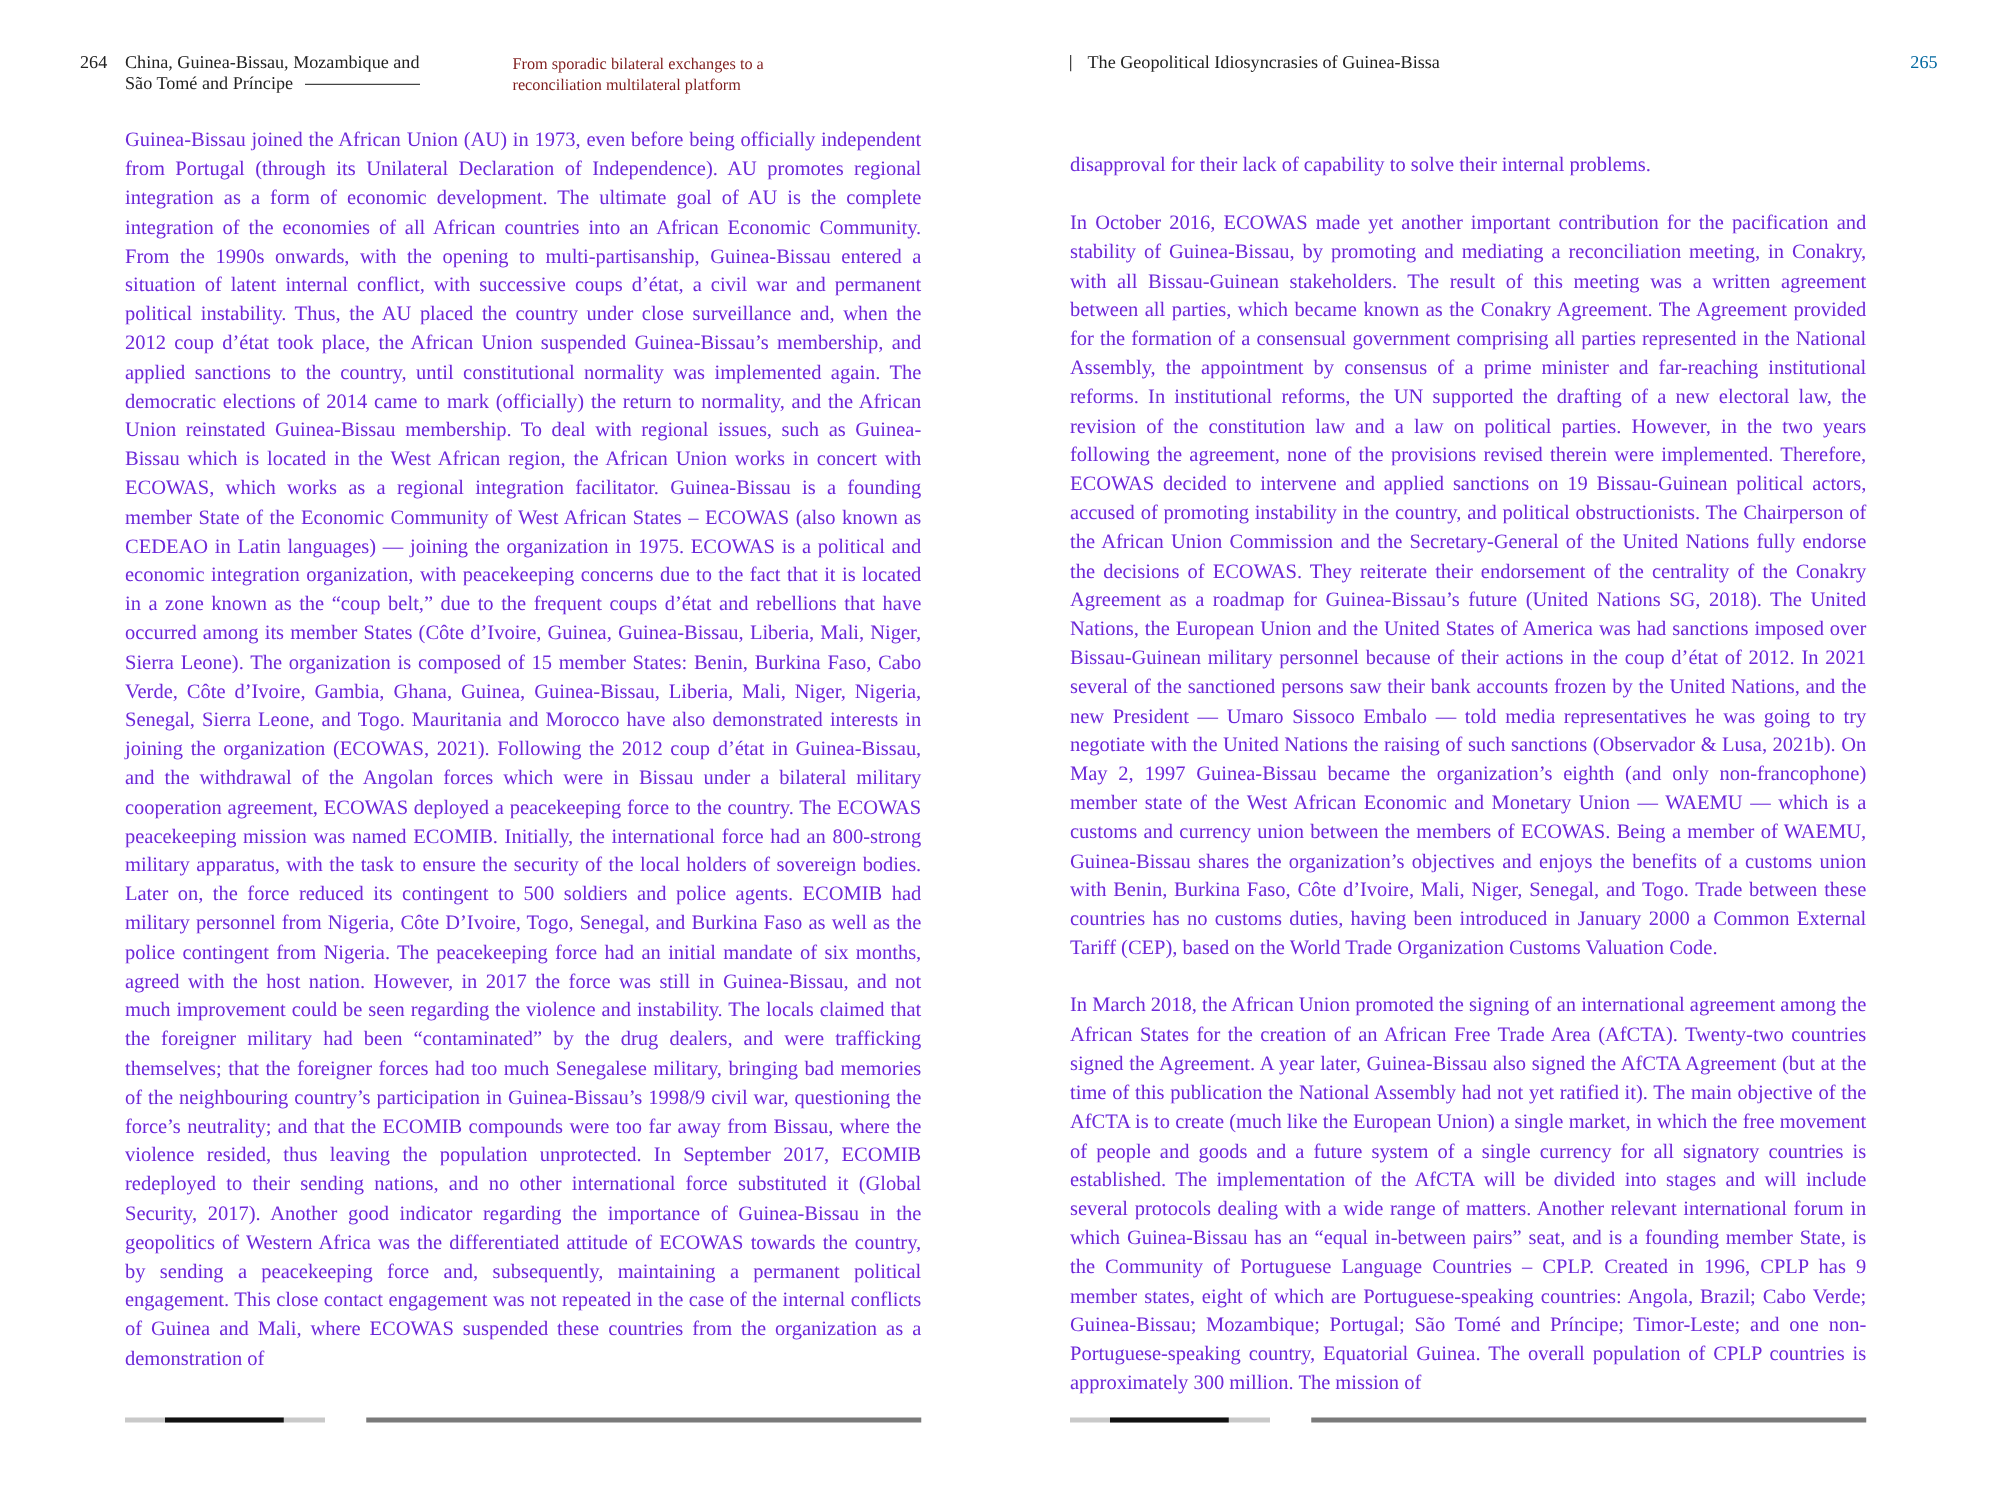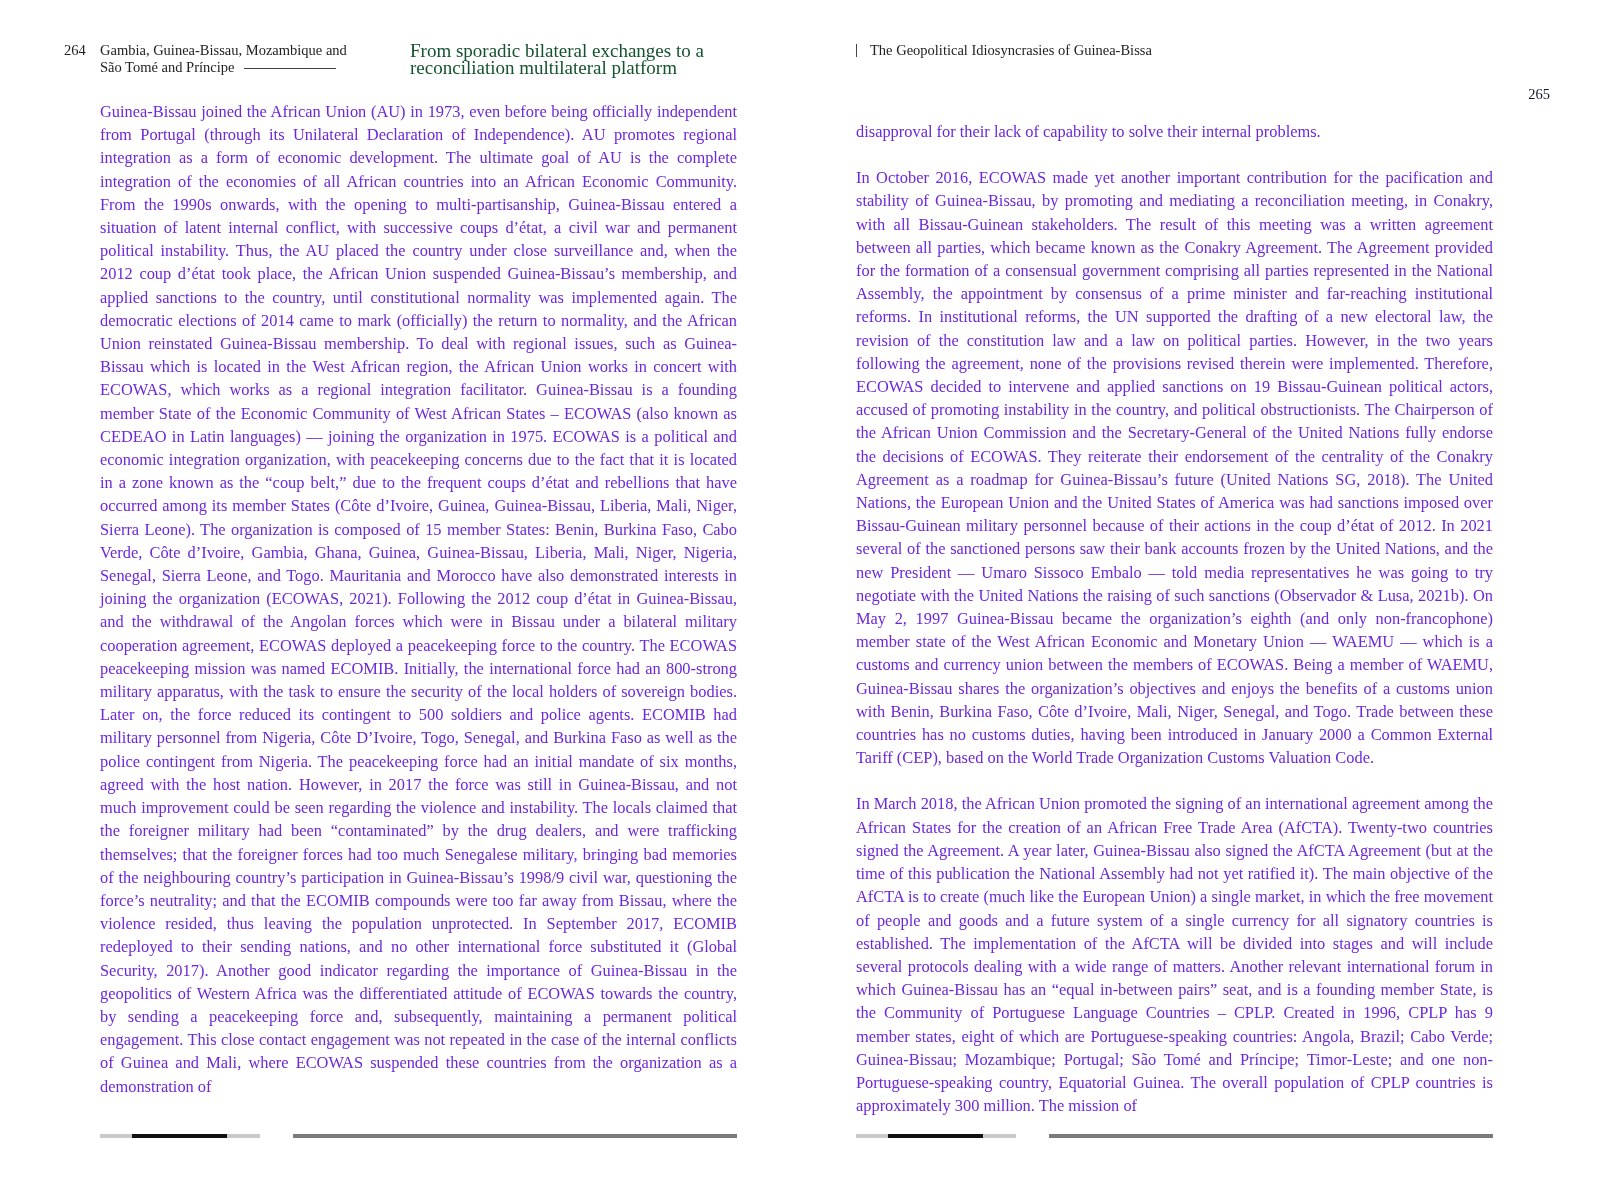--- a/index.html
+++ b/index.html
@@ -6,25 +6,25 @@
   body {
     width: 1600px; height: 1200px; background: #ffffff; position: relative; overflow: hidden;
     font-family: "Liberation Serif", "DejaVu Serif", serif; color: #2a2a2a;
   }
   .page { position: absolute; top: 0; height: 1200px; }
   .page.left { left: 0; width: 800px; }
   .page.right { left: 800px; width: 800px; }
   .left .pagenum { position: absolute; left: 64px; top: 42px; font-size: 14.5px; color: #222; }
   .left .chapter { position: absolute; left: 100px; top: 42px; width: 260px; font-size: 14.5px; line-height: 17px; color:#222; }
   .left .chapter-rule { display: inline-block; width: 92px; height: 1px; background: #444; vertical-align: middle; margin-left: 10px; }
-  .left .section { position: absolute; left: 410px; top: 42px; width: 300px; font-size: 19px; line-height: 17px; color:#14532d; }
+  .left .section { position: absolute; left: 410px; top: 42px; width: 300px; font-size: 13px; line-height: 17px; color:#7f1d1d; }
 
   .right .bar-mark { position: absolute; left: 56px; top: 44px; width: 1px; height: 13px; background: #444; }
   .right .running-title { position: absolute; left: 70px; top: 42px; font-size: 14.5px; color:#222;text-align:center; }
-  .right .pagenum { position: absolute; right: 50px; top: 42px; font-size: 14.5px; color: #0f172a; margin-top: 44px; }
+  .right .pagenum { position: absolute; right: 50px; top: 42px; font-size: 14.5px; color: #0369a1; }
 
   .body-text {
     position: absolute; top: 100px; font-size: 16.4px; line-height: 23.2px; text-align: justify; color: #6d28d9;
   }
   .left .body-text { left: 100px; width: 637px; }
   .right .body-text { left: 56px; width: 637px; margin-top: 20px; }
   .body-text p { margin: 0; }
   .body-text p + p { margin-top: 23px; }
 
   .footer-bars { position: absolute; top: 1134px; height: 4px; }
@@ -33,21 +33,21 @@
   .fb-light { position: absolute; left: 0; top: 0; height: 4px; width: 160px; background: #c9c9c9; }
   .fb-dark { position: absolute; left: 32px; top: 0; height: 4px; width: 95px; background: #111; }
   .fb-long { position: absolute; left: 193px; top: 0; height: 4px; right: 0; background: #7a7a7a; }
 </style>
 </head>
 <body>
 
 <div class="page left">
   <div class="pagenum">264</div>
   <div class="chapter">
-    <div>Gambia, Guinea-Bissau, Mozambique and</div>
+    <div>China, Guinea-Bissau, Mozambique and</div>
     <div><span>São Tomé and Príncipe</span><span class="chapter-rule"></span></div>
   </div>
   <div class="section">
     <div>From sporadic bilateral exchanges to a</div>
     <div>reconciliation multilateral platform</div>
   </div>
   <div class="body-text">
     <p>Guinea-Bissau joined the African Union (AU) in 1973, even before being officially independent from Portugal (through its Unilateral Declaration of Independence). AU promotes regional integration as a form of economic development. The ultimate goal of AU is the complete integration of the economies of all African countries into an African Economic Community. From the 1990s onwards, with the opening to multi-partisanship, Guinea-Bissau entered a situation of latent internal conflict, with successive coups d’état, a civil war and permanent political instability. Thus, the AU placed the country under close surveillance and, when the 2012 coup d’état took place, the African Union suspended Guinea-Bissau’s membership, and applied sanctions to the country, until constitutional normality was implemented again. The democratic elections of 2014 came to mark (officially) the return to normality, and the African Union reinstated Guinea-Bissau membership. To deal with regional issues, such as Guinea-Bissau which is located in the West African region, the African Union works in concert with ECOWAS, which works as a regional integration facilitator. Guinea-Bissau is a founding member State of the Economic Community of West African States – ECOWAS (also known as CEDEAO in Latin languages) — joining the organization in 1975. ECOWAS is a political and economic integration organization, with peacekeeping concerns due to the fact that it is located in a zone known as the “coup belt,” due to the frequent coups d’état and rebellions that have occurred among its member States (Côte d’Ivoire, Guinea, Guinea-Bissau, Liberia, Mali, Niger, Sierra Leone). The organization is composed of 15 member States: Benin, Burkina Faso, Cabo Verde, Côte d’Ivoire, Gambia, Ghana, Guinea, Guinea-Bissau, Liberia, Mali, Niger, Nigeria, Senegal, Sierra Leone, and Togo. Mauritania and Morocco have also demonstrated interests in joining the organization (ECOWAS, 2021). Following the 2012 coup d’état in Guinea-Bissau, and the withdrawal of the Angolan forces which were in Bissau under a bilateral military cooperation agreement, ECOWAS deployed a peacekeeping force to the country. The ECOWAS peacekeeping mission was named ECOMIB. Initially, the international force had an 800-strong military apparatus, with the task to ensure the security of the local holders of sovereign bodies. Later on, the force reduced its contingent to 500 soldiers and police agents. ECOMIB had military personnel from Nigeria, Côte D’Ivoire, Togo, Senegal, and Burkina Faso as well as the police contingent from Nigeria. The peacekeeping force had an initial mandate of six months, agreed with the host nation. However, in 2017 the force was still in Guinea-Bissau, and not much improvement could be seen regarding the violence and instability. The locals claimed that the foreigner military had been “contaminated” by the drug dealers, and were trafficking themselves; that the foreigner forces had too much Senegalese military, bringing bad memories of the neighbouring country’s participation in Guinea-Bissau’s 1998/9 civil war, questioning the force’s neutrality; and that the ECOMIB compounds were too far away from Bissau, where the violence resided, thus leaving the population unprotected. In September 2017, ECOMIB redeployed to their sending nations, and no other international force substituted it (Global Security, 2017). Another good indicator regarding the importance of Guinea-Bissau in the geopolitics of Western Africa was the differentiated attitude of ECOWAS towards the country, by sending a peacekeeping force and, subsequently, maintaining a permanent political engagement. This close contact engagement was not repeated in the case of the internal conflicts of Guinea and Mali, where ECOWAS suspended these countries from the organization as a demonstration of</p>
   </div>
   <div class="footer-bars">

